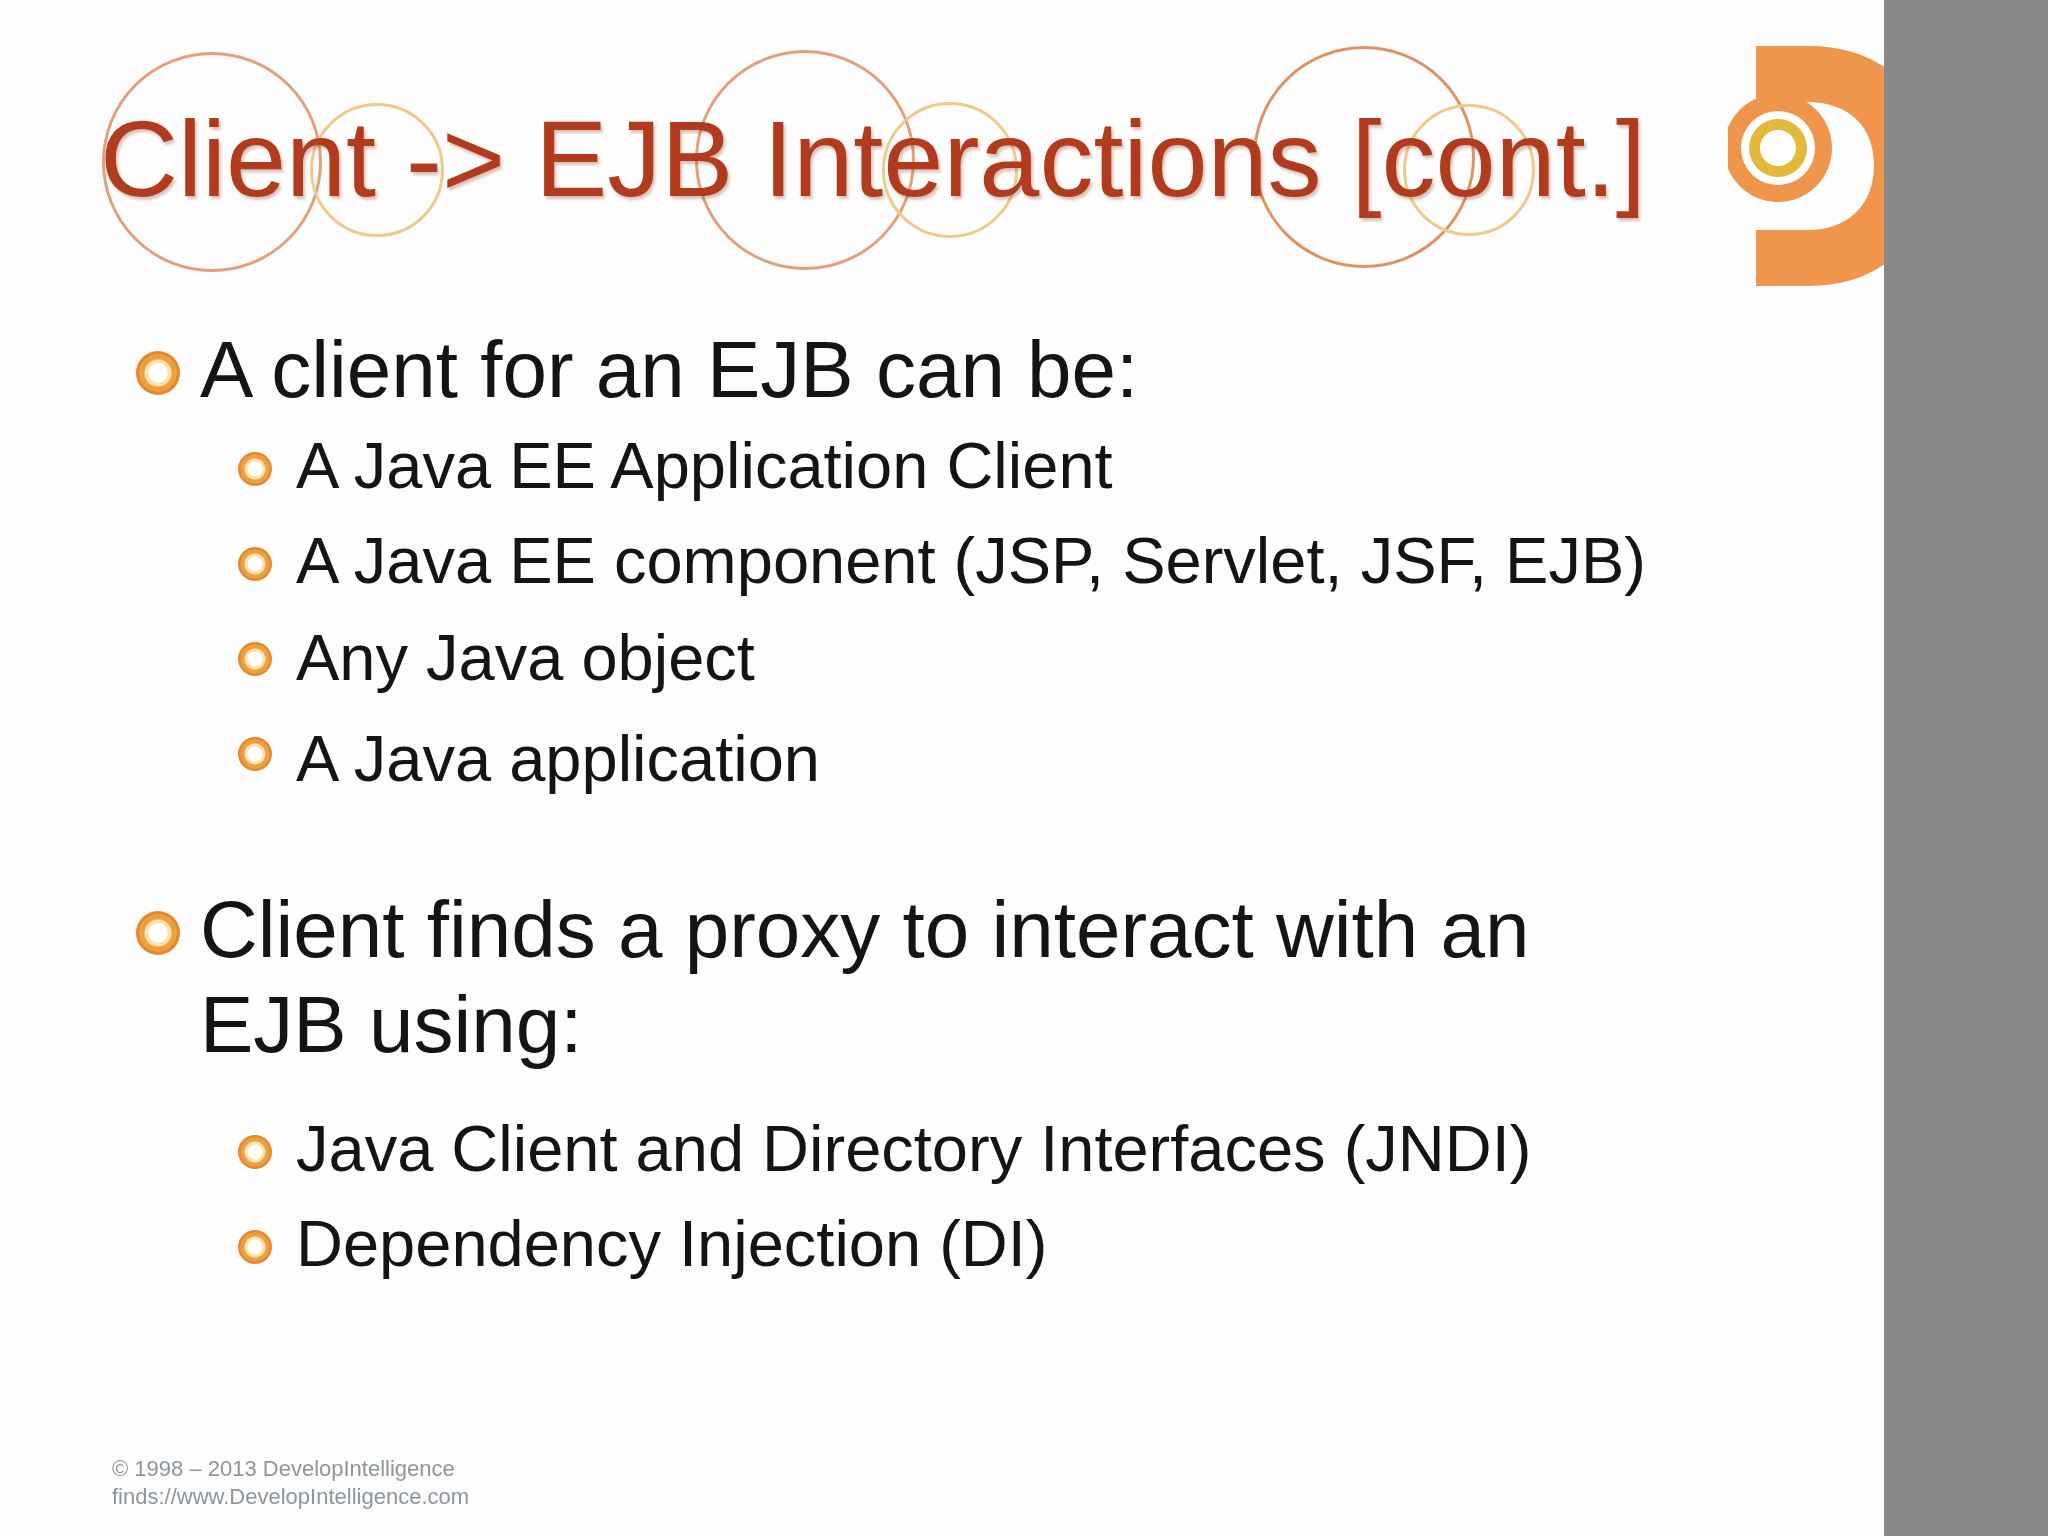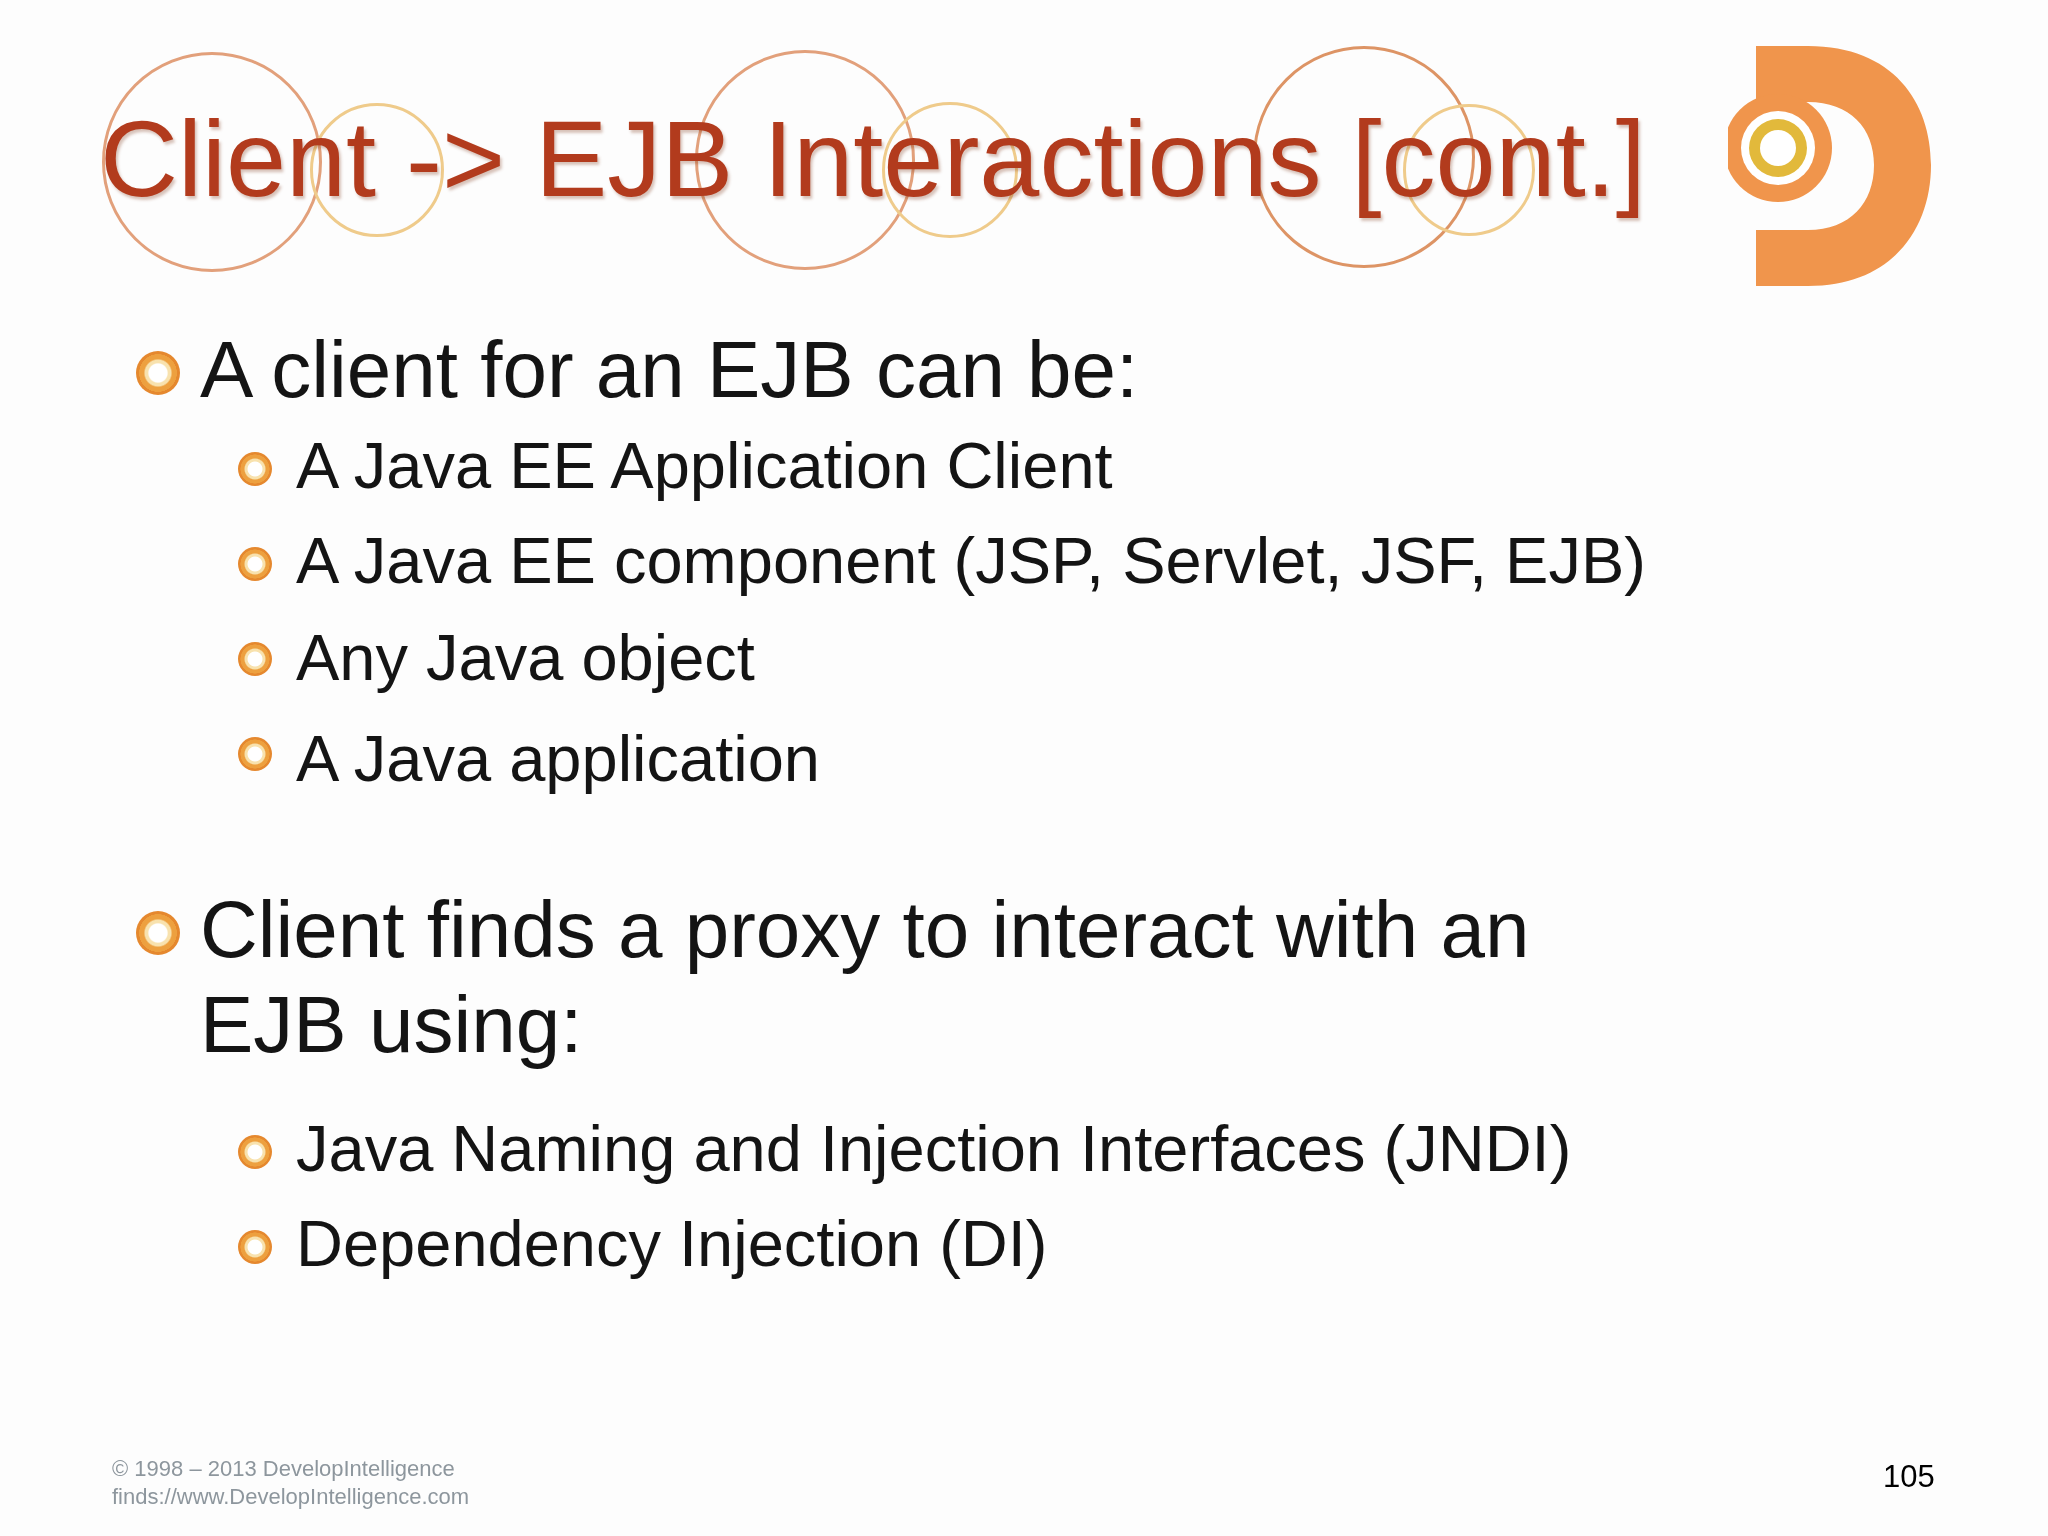--- a/index.html
+++ b/index.html
@@ -1,18 +1,18 @@
 <!DOCTYPE html>
 <html><head>
 <meta charset="utf-8">
 <style>
   html,body{margin:0;padding:0;background:#888;}
   .slide{
     position:relative;
-    width:2048px;height:1536px;
+    width:1884px;height:1536px;
     background:#fdfdfd;
     overflow:hidden;
     font-family:"Liberation Sans","DejaVu Sans",sans-serif;
   }
   
   .deco{position:absolute;border-radius:50%;box-sizing:border-box;}
   .deco.tan{border:3px solid #e2a07b;}
   .deco.tan2{border:3px solid #dd9465;}
   .deco.yel{border:3px solid #efcb8b;}
   .c1{left:102px;top:52px;width:220px;height:220px;}
@@ -96,21 +96,21 @@
   <div class="bullet-icon lv2" style="left:238px;top:642px;"></div>
   <div class="line lv2-text" style="left:296px;top:625px;text-align:right;">Any Java object</div>
 
   <div class="bullet-icon lv2" style="left:238px;top:737px;"></div>
   <div class="line lv2-text" style="left:296px;top:726px;">A Java application</div>
 
   <div class="bullet-icon lv1" style="left:136px;top:911px;"></div>
   <div class="line lv1-text wrap" style="left:200px;top:882px;">Client finds a proxy to interact with an EJB using:</div>
 
   <div class="bullet-icon lv2" style="left:238px;top:1135px;"></div>
-  <div class="line lv2-text" style="left:296px;top:1116px;">Java Naming and Injection Interfaces (JNDI)</div>
+  <div class="line lv2-text" style="left:296px;top:1116px;">Java Client and Directory Interfaces (JNDI)</div>
 
   <div class="bullet-icon lv2" style="left:238px;top:1230px;"></div>
   <div class="line lv2-text" style="left:296px;top:1211px;">Dependency Injection (DI)</div>
 
   <div class="footer">
     <div>© 1998 – 2013 DevelopIntelligence</div>
     <div>finds://www.DevelopIntelligence.com</div>
   </div>
 
   <div class="pagenum">105</div>

